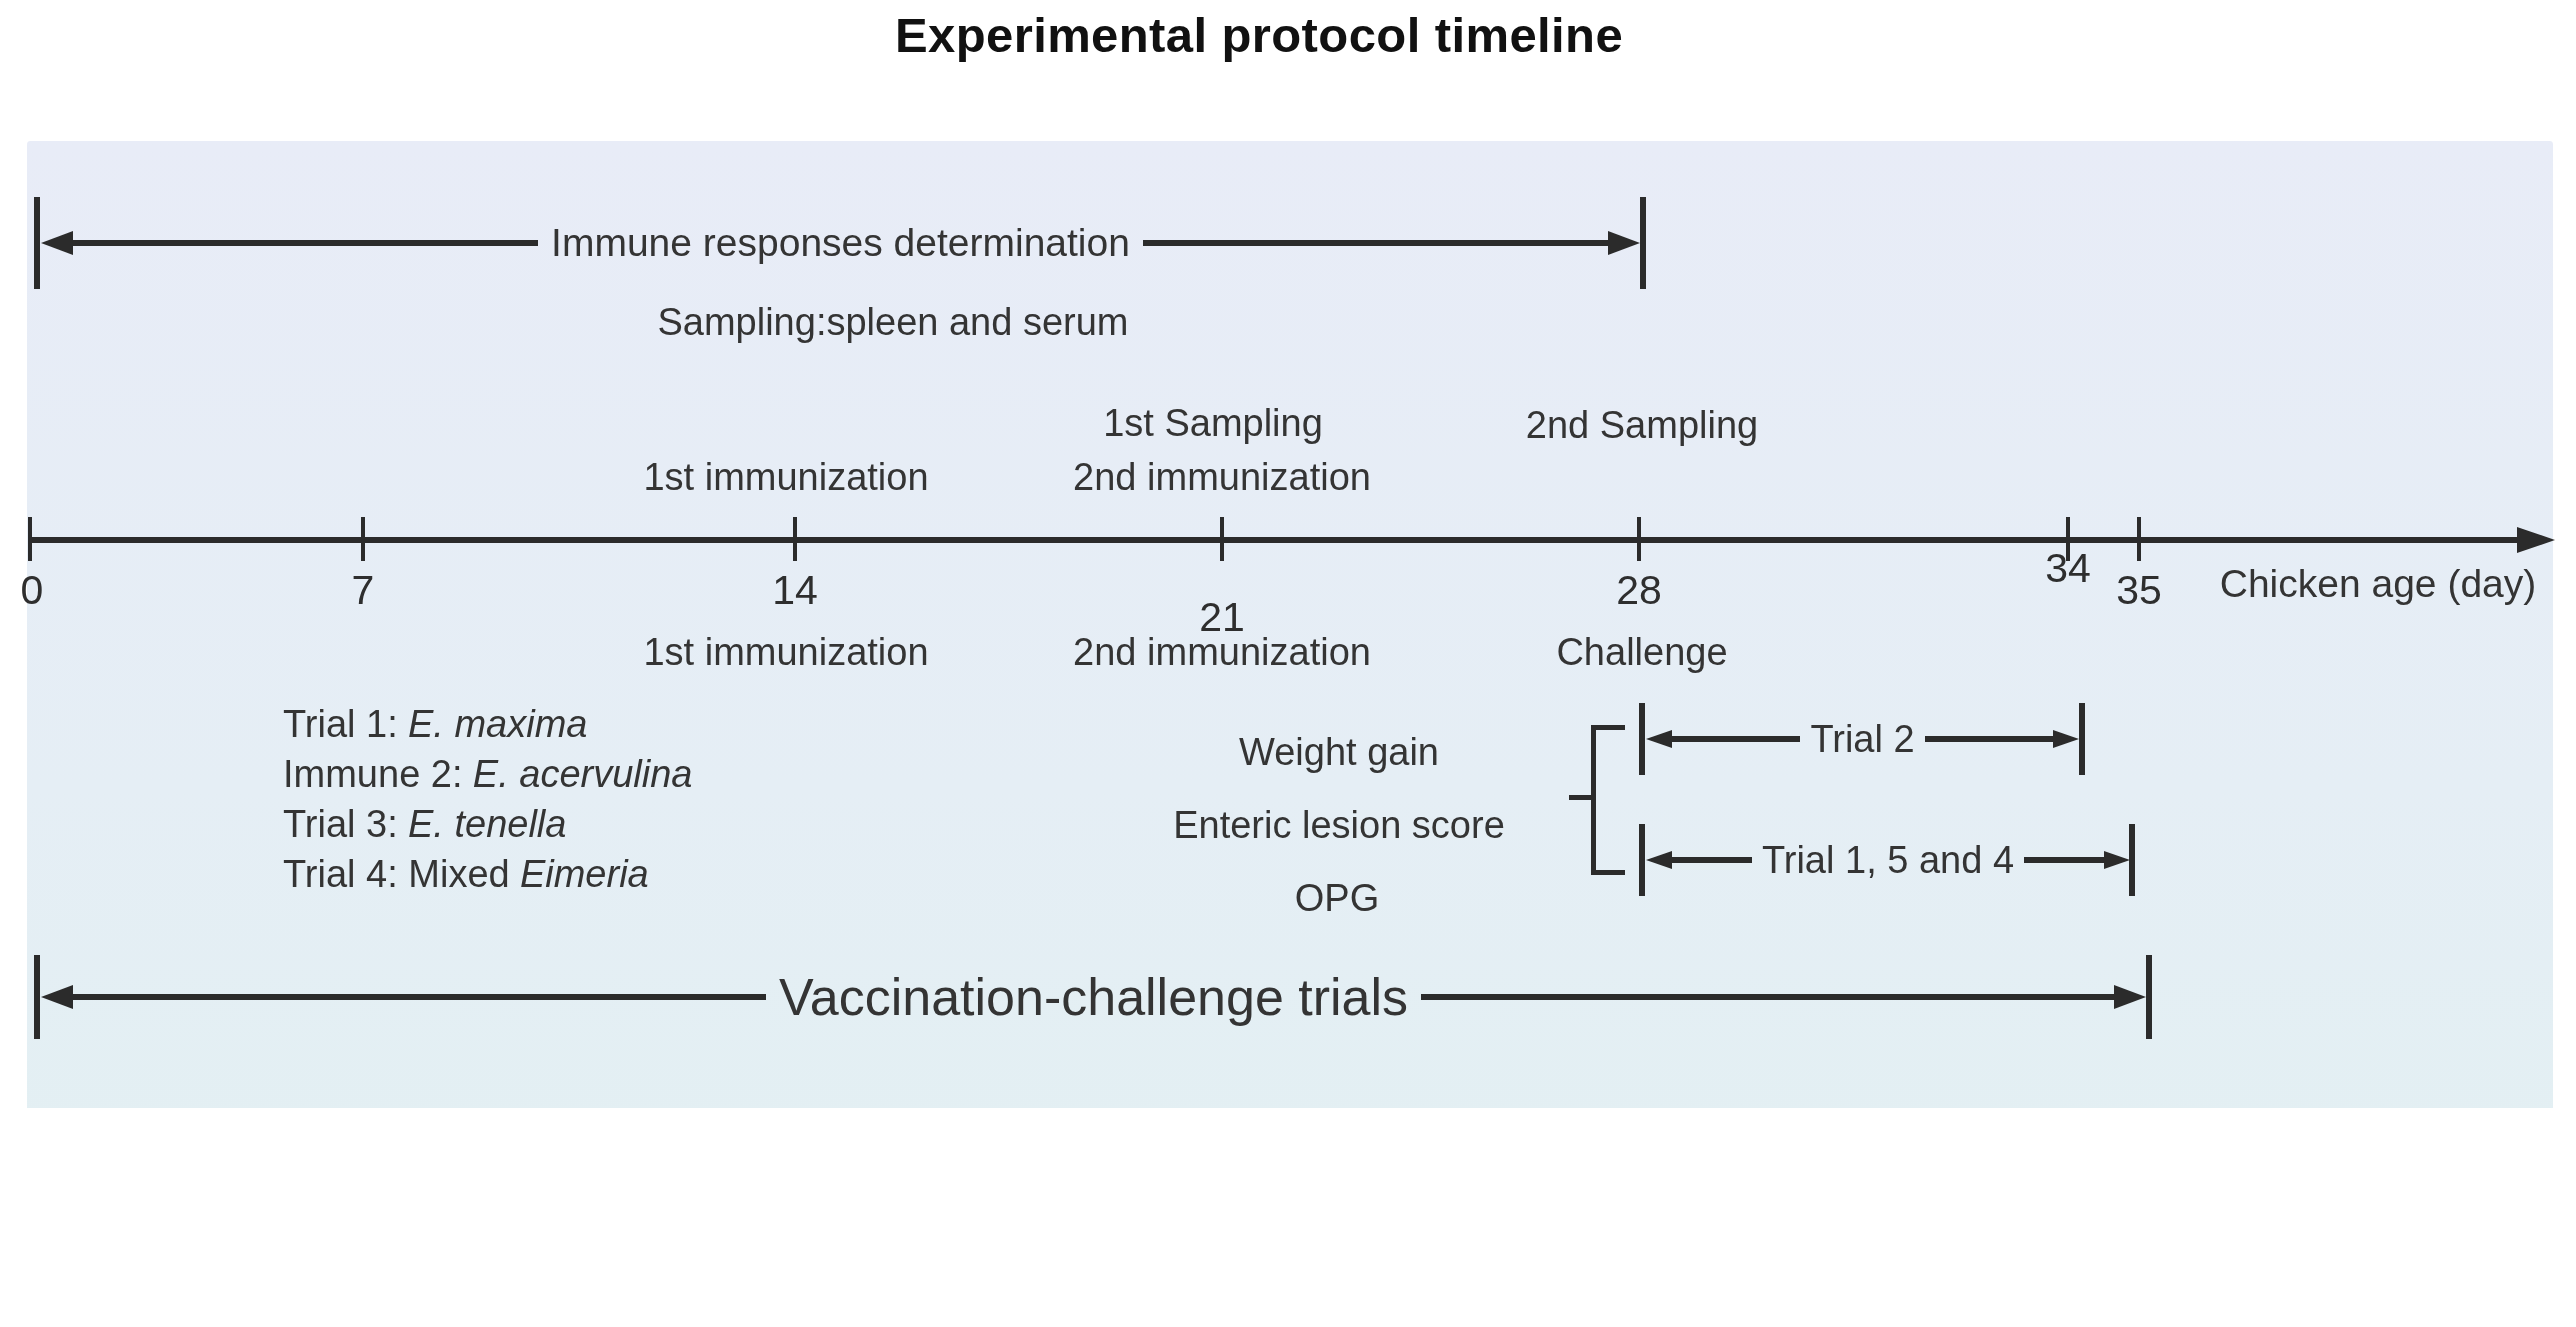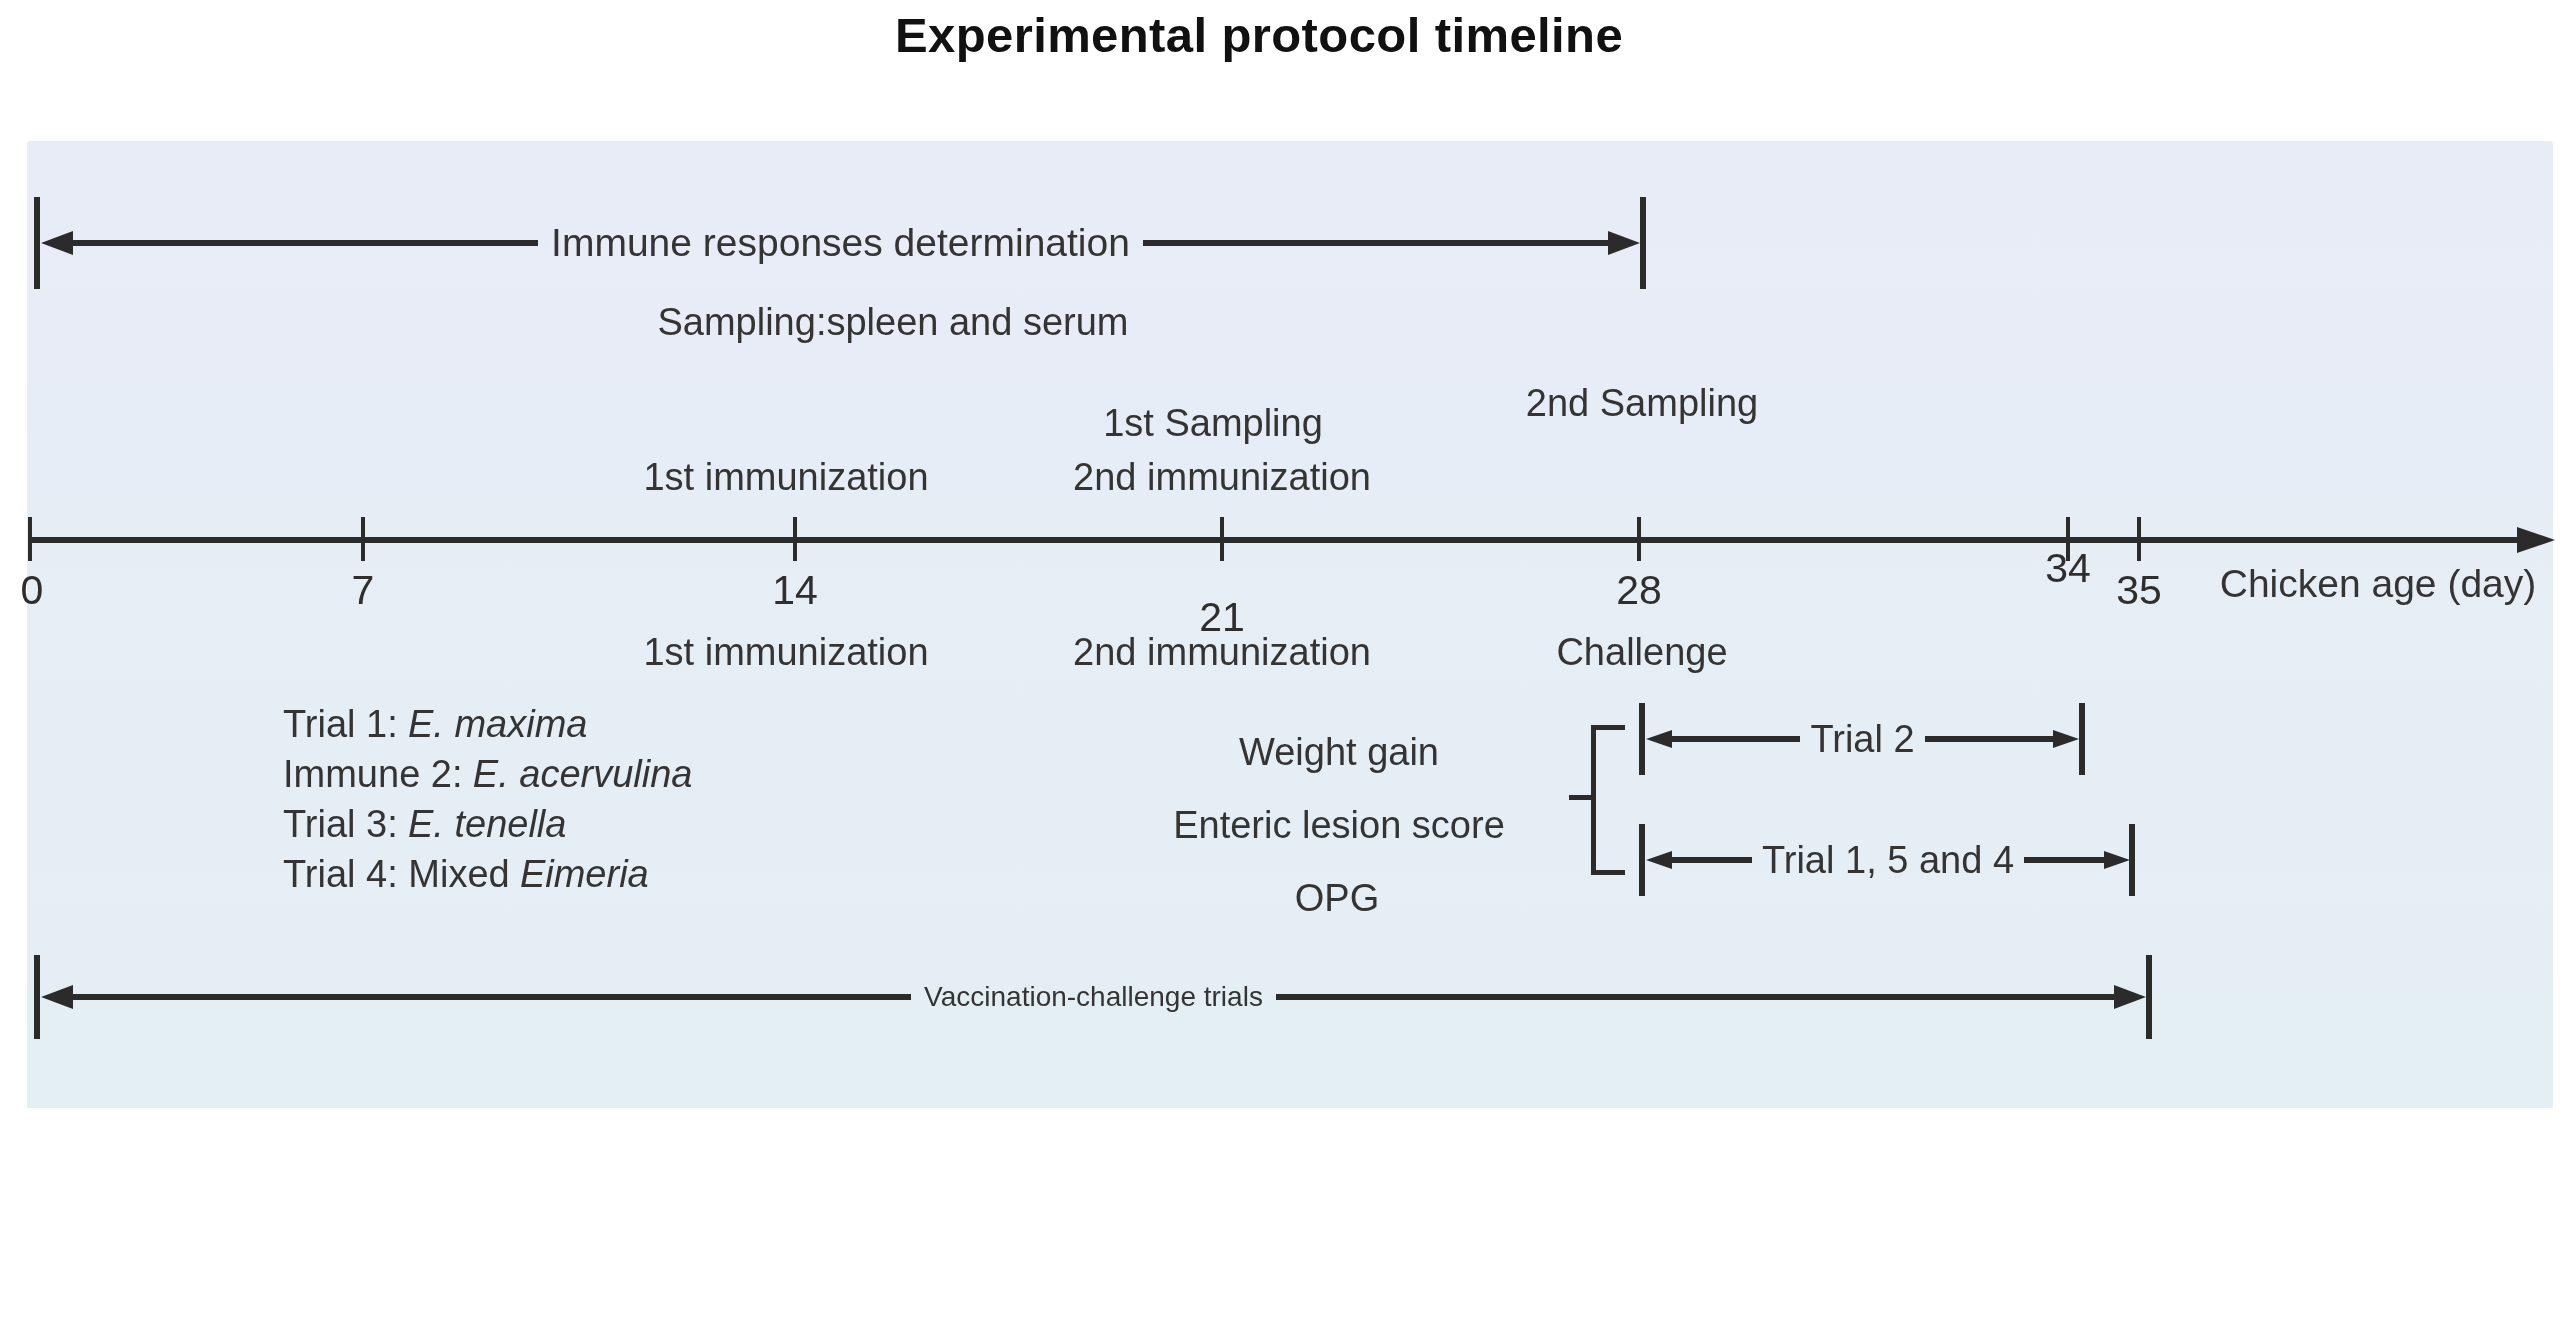--- a/index.html
+++ b/index.html
@@ -54,21 +54,21 @@
   <div class="span-arrow" style="left:41px;top:197px;width:1599px;height:92px;">
     <div class="ah ah-left"></div>
     <div class="seg"></div>
     <div class="span-label">Immune responses determination</div>
     <div class="seg"></div>
     <div class="ah ah-right"></div>
   </div>
   <div class="lbl" style="left:893px;top:301px;font-size:38px;">Sampling:spleen and serum</div>
 
   <div class="lbl" style="left:1213px;top:402px;">1st Sampling</div>
-  <div class="lbl" style="left:1642px;top:382px;text-align:center;">2nd Sampling</div>
+  <div class="lbl" style="left:1642px;top:404px;text-align:center;">2nd Sampling</div>
   <div class="lbl" style="left:786px;top:456px;">1st immunization</div>
   <div class="lbl" style="left:1222px;top:456px;">2nd immunization</div>
 
   <div class="axis-line"></div>
   <div class="axis-head"></div>
 
   <div class="tick" style="left:28px;top:517px;"></div>
   <div class="tick" style="left:361px;top:517px;"></div>
   <div class="tick" style="left:793px;top:517px;"></div>
   <div class="tick" style="left:1220px;top:517px;"></div>
@@ -124,19 +124,19 @@
     <div class="span-label sm">Trial 1, 5 and 4</div>
     <div class="seg"></div>
     <div class="ah ah-sm ah-right"></div>
   </div>
 
   <div class="vbar" style="left:34px;top:955px;height:84px;"></div>
   <div class="vbar" style="left:2146px;top:955px;height:84px;"></div>
   <div class="span-arrow" style="left:41px;top:955px;width:2105px;height:84px;">
     <div class="ah ah-left"></div>
     <div class="seg"></div>
-    <div class="span-label" style="font-size:28px;text-align:right;">Vaccination-challenge trials</div>
+    <div class="span-label" style="font-size:52px;text-align:right;">Vaccination-challenge trials</div>
     <div class="seg"></div>
     <div class="ah ah-right"></div>
   </div>
 
 </div>
 
 
 </body></html>

